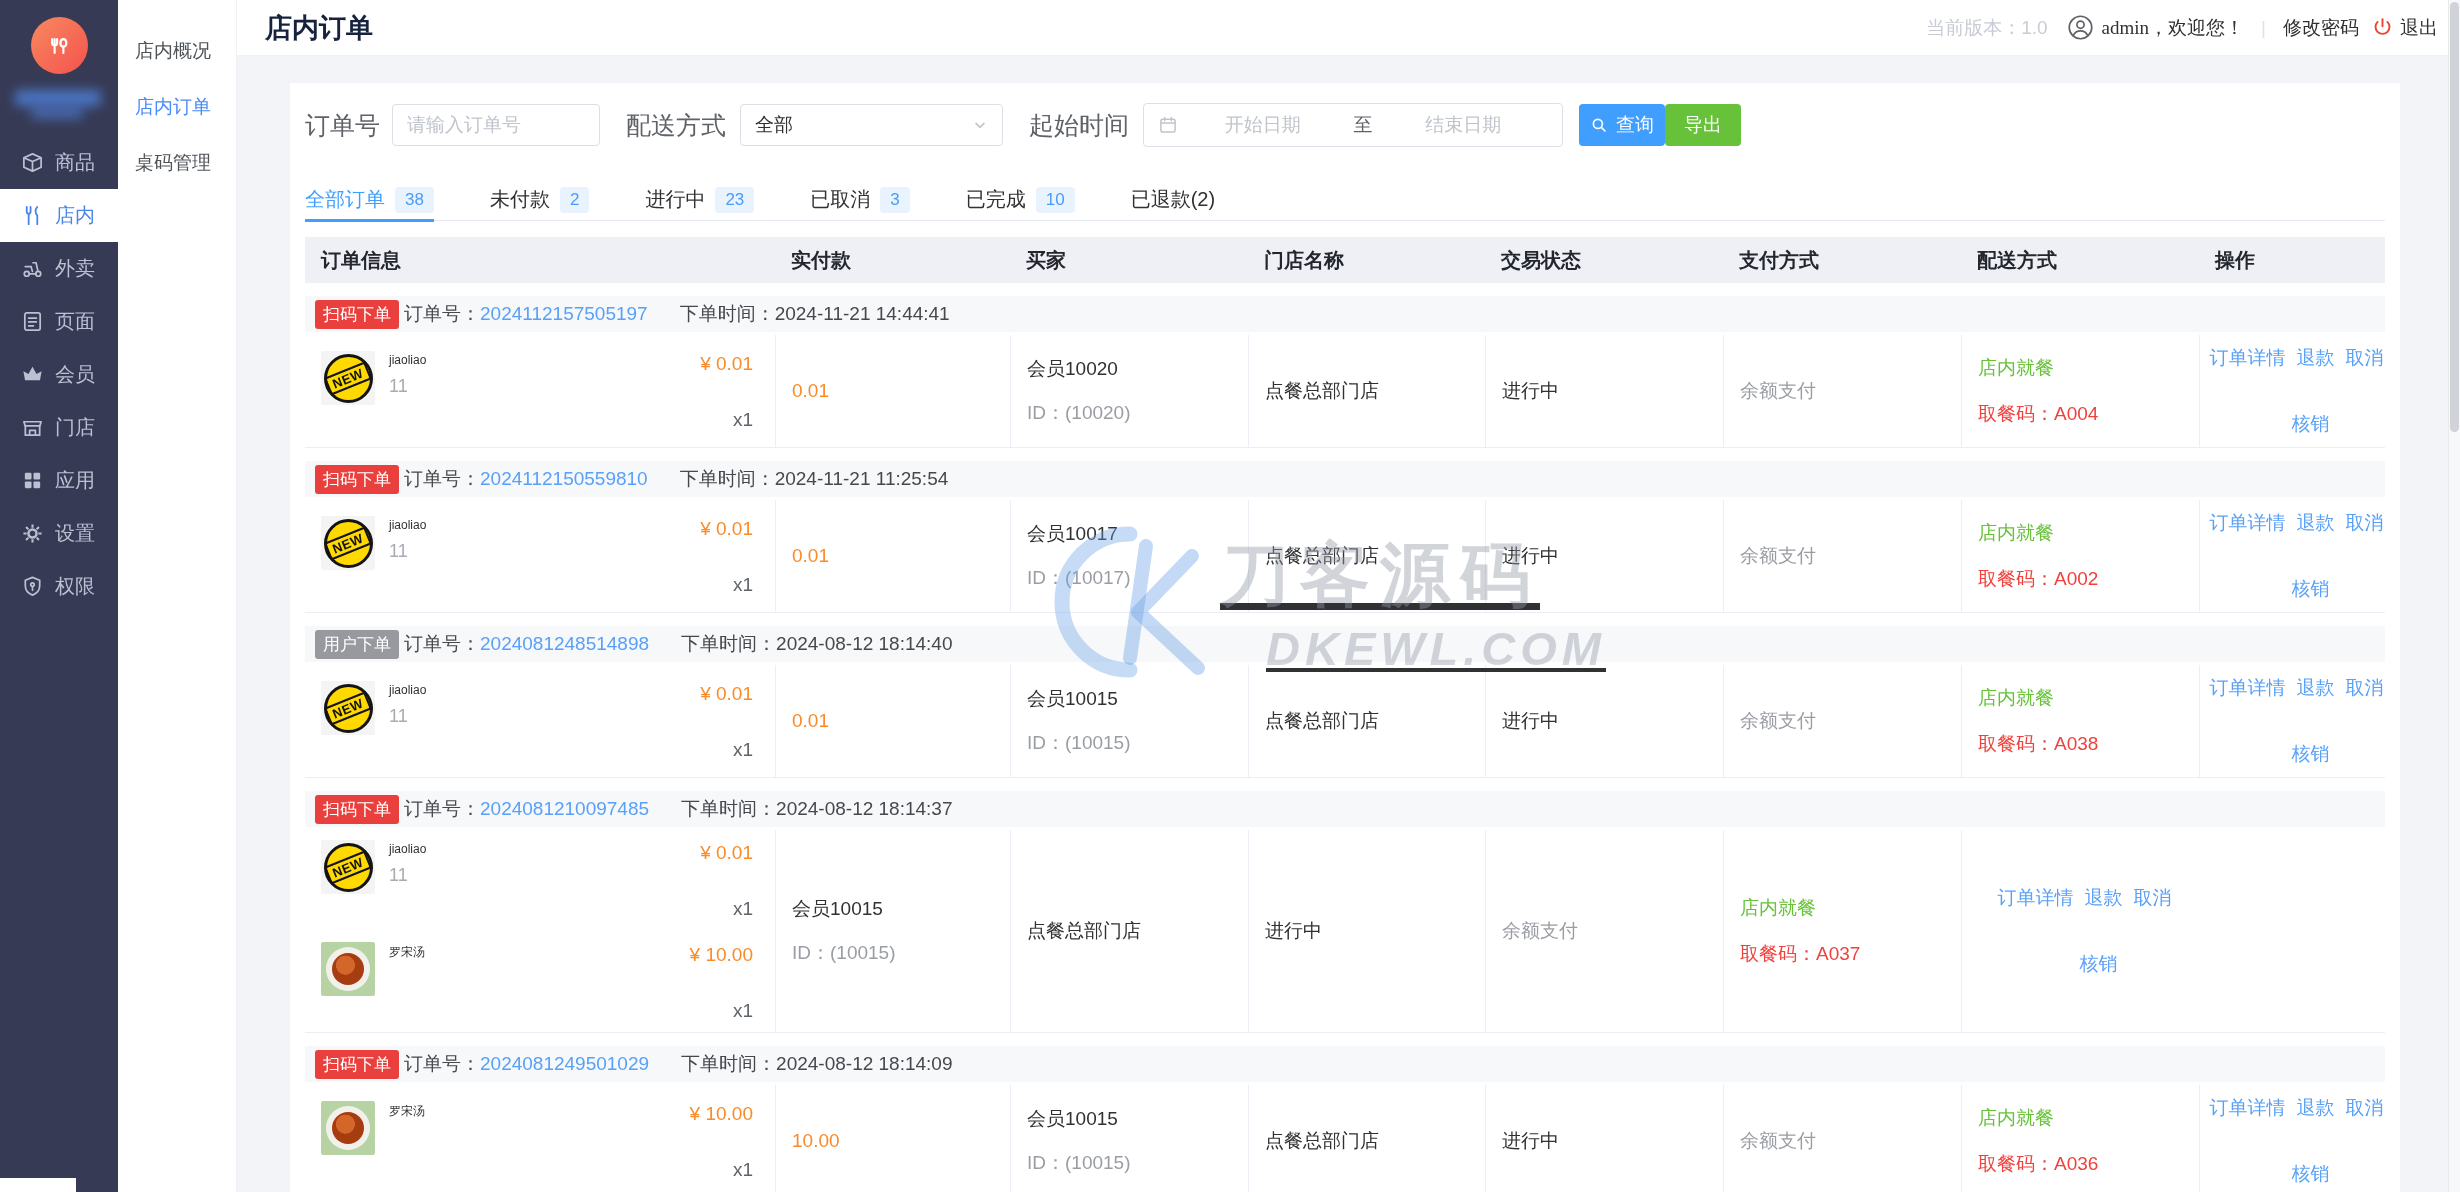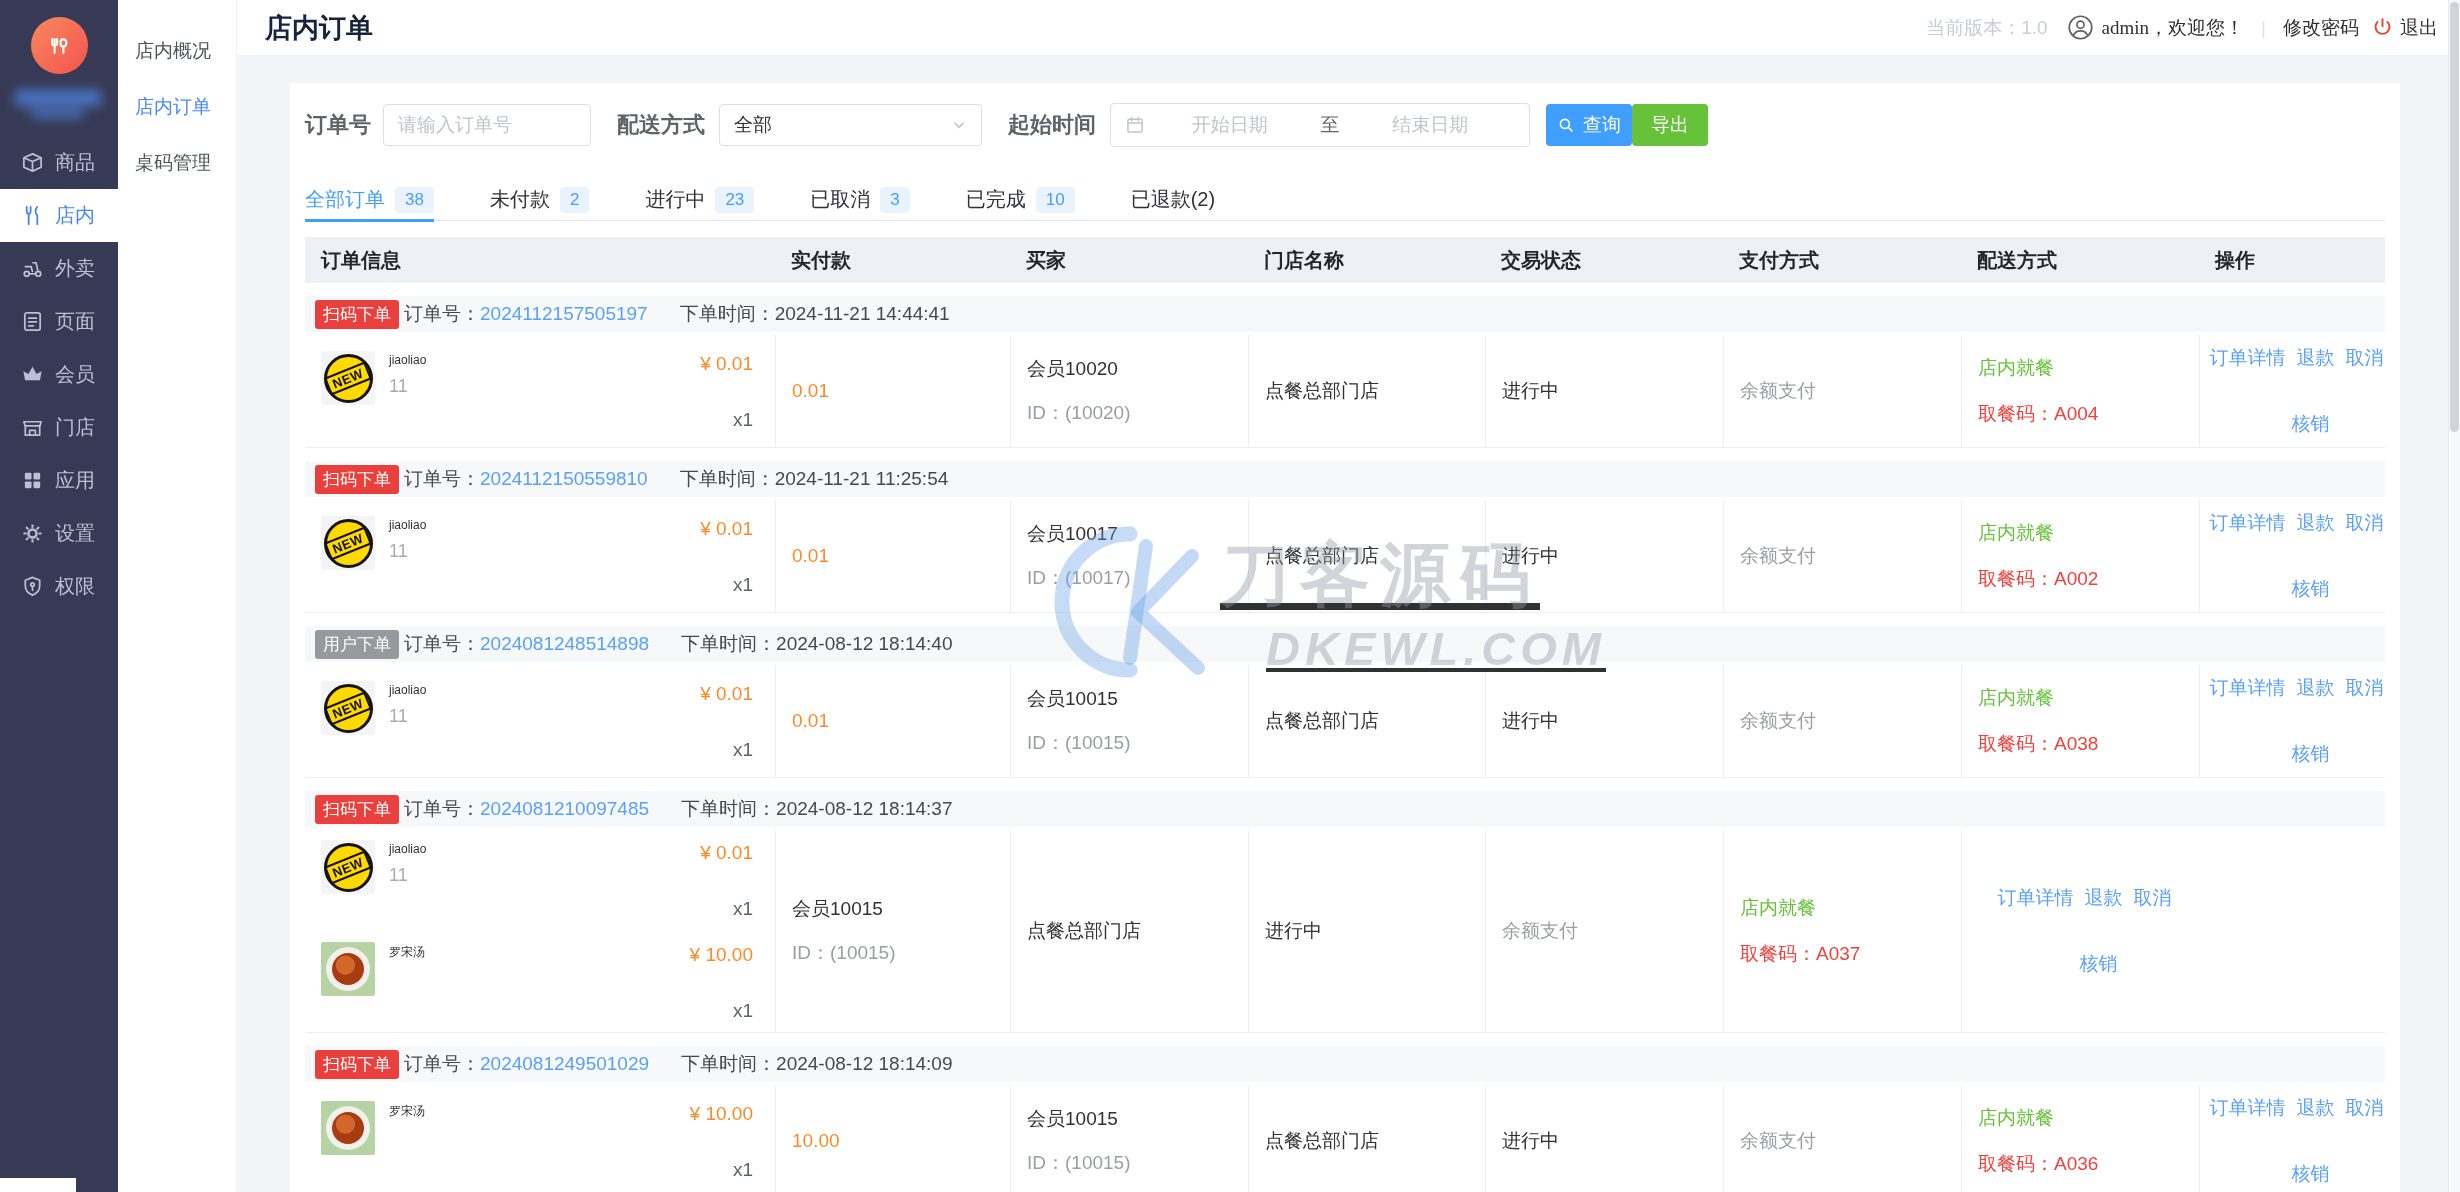--- a/index.html
+++ b/index.html
@@ -34,21 +34,21 @@
   .hr-divider { color:#dfe2e6; margin:0 4px; }
   .hr-link { cursor:pointer; display:flex; align-items:center; gap:7px; }
   .avatar-user { display:flex; align-items:center; gap:8px; cursor:default;font-family:Liberation Serif, serif; }
 
   
   .content { position:absolute; left:237px; top:56px; right:0; bottom:0; background:#f3f4f7; }
   .card { position:absolute; left:53px; top:27px; width:2110px; min-height:1130px; background:#fff; padding:12px 15px 40px; }
 
   
   .filter-bar { display:flex; align-items:center; padding-top:8px; }
-  .f-label { font-size:22px; color:#5f6368; white-space:nowrap;font-weight:bold; }
+  .f-label { font-size:25px; color:#5f6368; white-space:nowrap; }
   .f-input { width:208px; height:42px; border:1px solid #dcdfe6; border-radius:4px; padding:0 14px; font-size:19px; color:#303133; outline:none; margin-left:12px; font-family:inherit; }
   .f-input::placeholder { color:#c0c4cc; }
   .f-select { width:263px; height:42px; border:1px solid #dcdfe6; border-radius:4px; display:flex; align-items:center; justify-content:space-between; padding:0 14px; margin-left:14px; cursor:pointer; }
   .f-select .sel-val { font-size:19px; color:#303133; }
   .f-datebox { width:420px; height:44px; border:1px solid #dcdfe6; border-radius:4px; display:flex; align-items:center; padding:0 14px; margin-left:14px; }
   .f-datebox .dph { flex:1; text-align:center; font-size:19px; color:#c0c4cc; cursor:text; }
   .f-datebox .dto { font-size:19px; color:#5f6368; padding:0 6px; }
   .m24 { margin-left:26px; }
   .btn { height:42px; border:none; border-radius:4px; color:#fff; font-size:19px; display:flex; align-items:center; justify-content:center; gap:8px; cursor:pointer; font-family:inherit; }
   .btn-search { width:86px; background:#409eff; margin-left:16px; }

